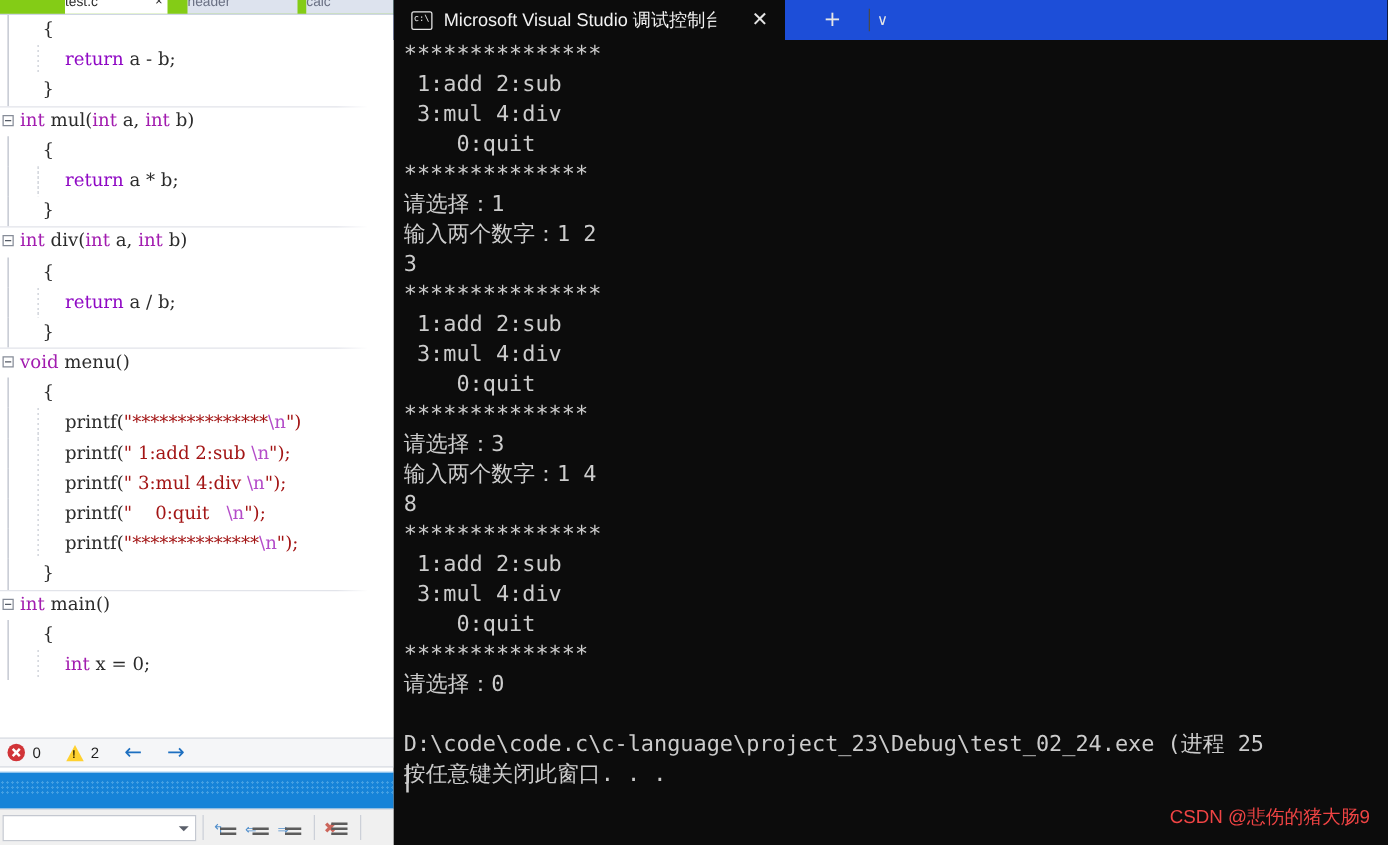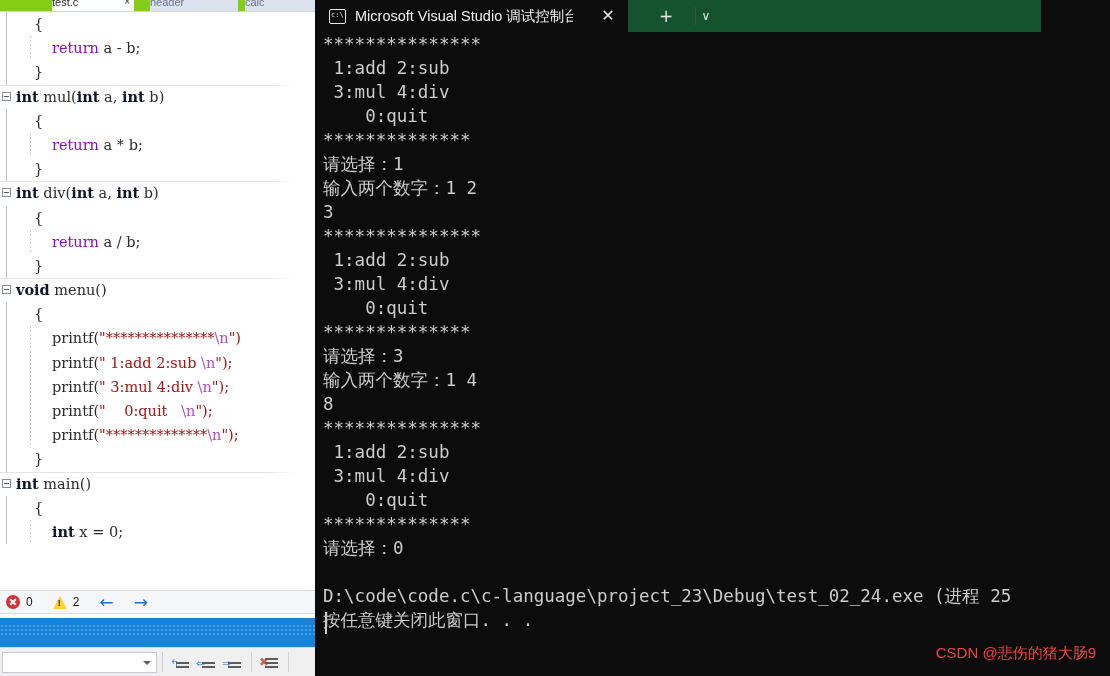--- a/index.html
+++ b/index.html
@@ -47,21 +47,21 @@
   .code-line {
     position: relative;
     height: 24.2px;
     line-height: 24.2px;
     font-family: "DejaVu Serif", serif;
     font-size: 14.5px;
     white-space: pre;
     color: #2b2b2b;
     padding-left: 16px;
   }
-  .kw   { color: #0f172a; font-weight: bold; }
+  .kw   { color: #a21caf; }
   .ctl  { color: #8f08c4; }
   .str  { color: #a31515; }
   .esc  { color: #b44cc9; }
   .id   { color: #2b2b2b; }
   .punc { color: #2b2b2b; }
 
   
   .fold {
     position: absolute; left: 2px; top: 7px;
     width: 9px; height: 9px;
@@ -187,22 +187,22 @@
     font-family: "DejaVu Sans", sans-serif;
   }
 
   
   #term {
     position: absolute; left: 315px; top: 0;
     width: 795px; height: 676px;
     background: #0c0c0c;
   }
   #term-tabbar {
-    position: absolute; left: 0; top: 0; width: 726px; height: 32px;
-    background: #14532d;
+    position: absolute; left: 0; top: 0; width: 795px; height: 32px;
+    background: #1d4ed8;
   }
   #term-tab {
     position: absolute; left: 0; top: 0; width: 313px; height: 32px;
     background: #0c0c0c;
     display: flex; align-items: center; gap: 9px;
     padding-left: 14px;
   }
   #term-icon {
     width: 17px; height: 15px; flex: 0 0 auto;
     border: 1.6px solid #e8e8e8; border-radius: 2px;

